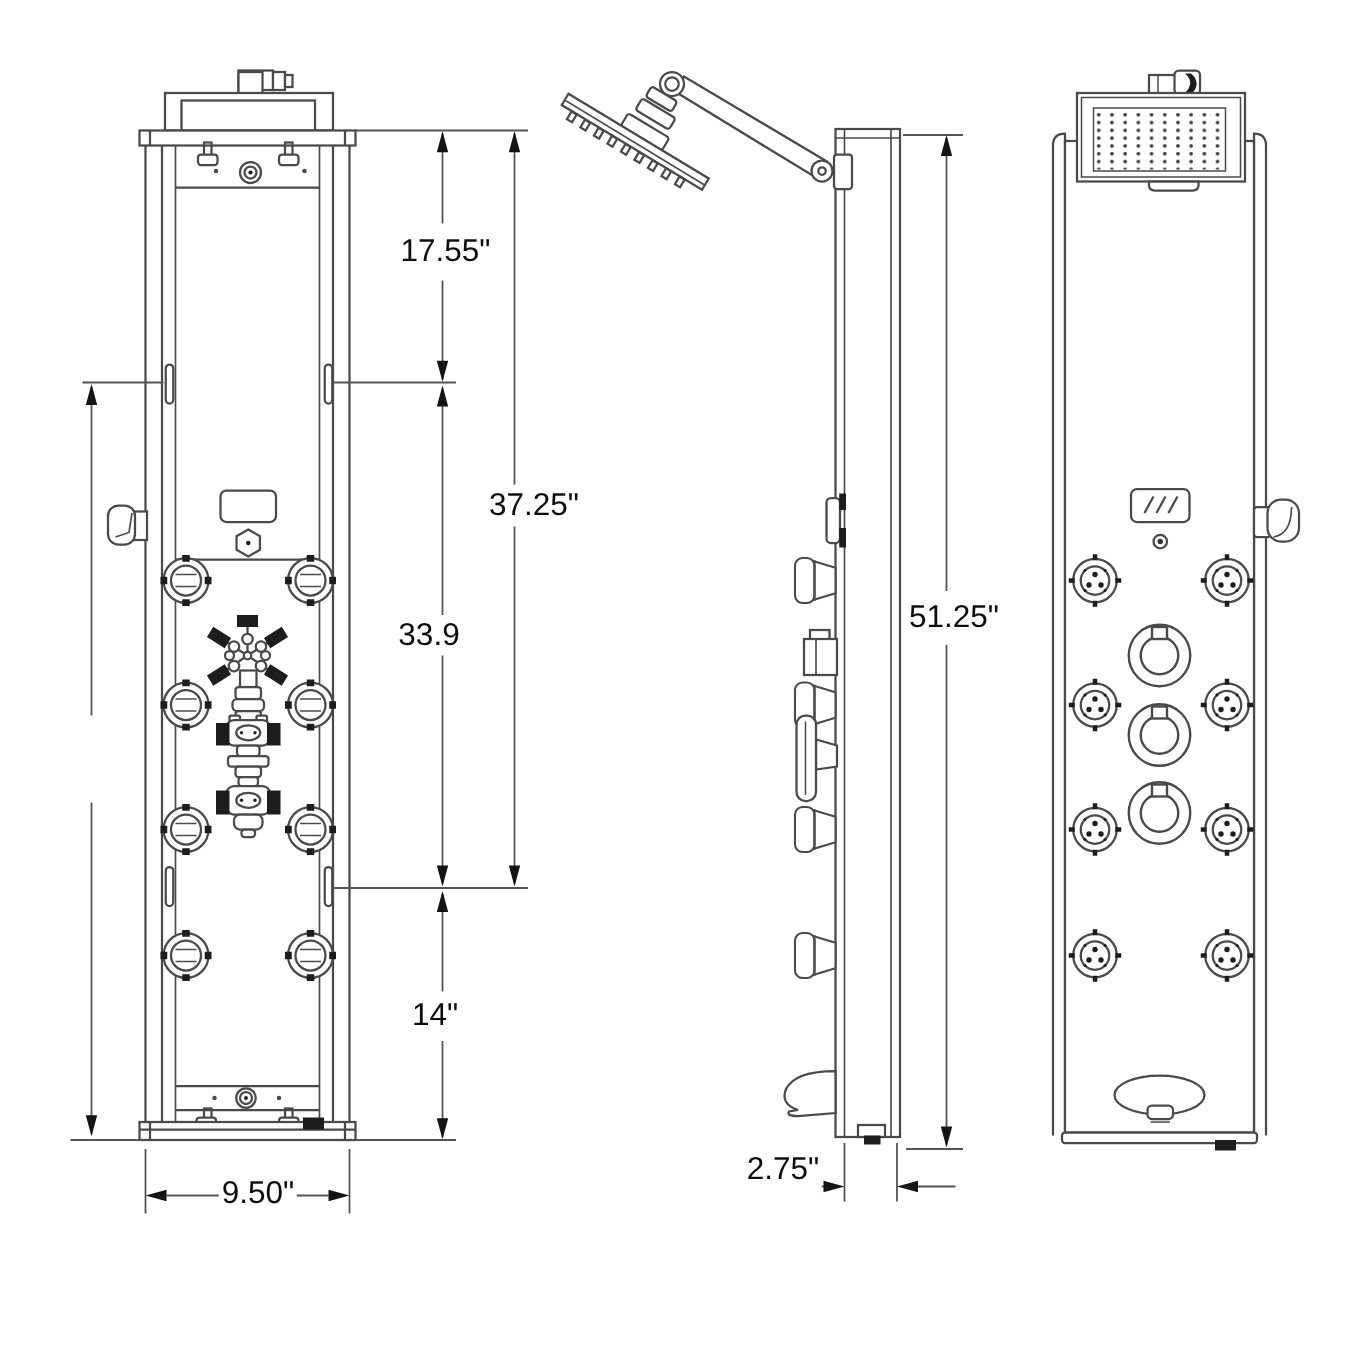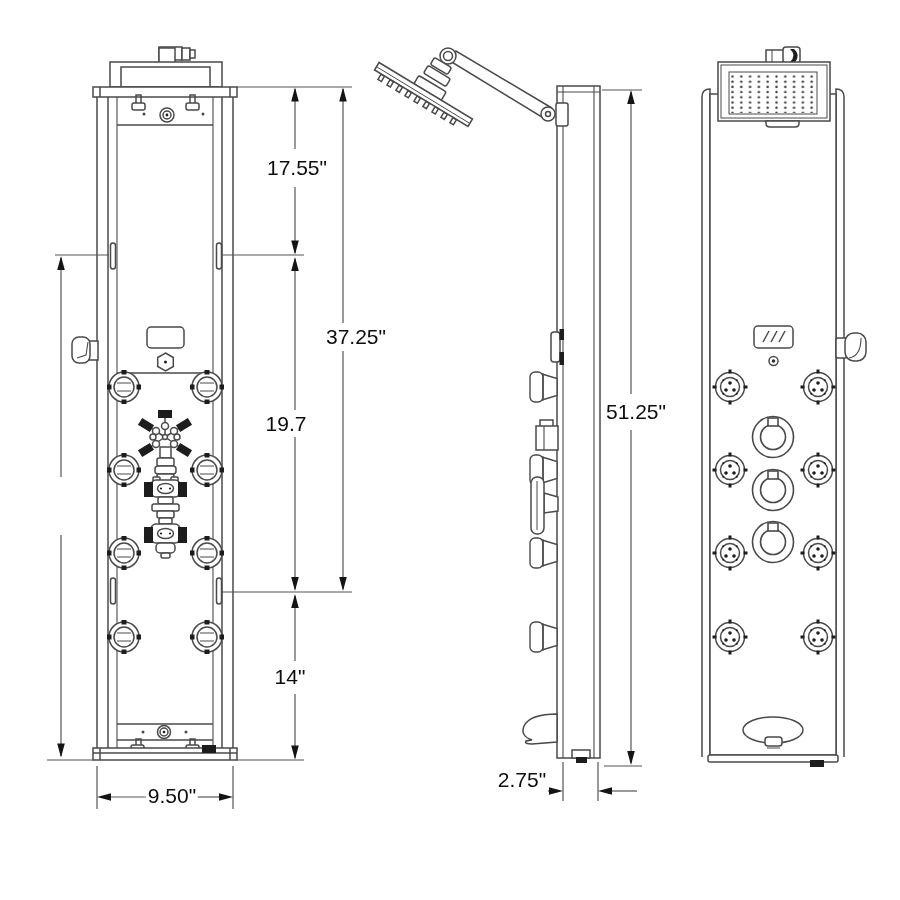--- a/index.html
+++ b/index.html
@@ -390,19 +390,19 @@
       <line x1="521" y1="791" x2="550" y2="791"></line>
       <line x1="612" y1="791" x2="637" y2="791"></line>
       <path d="M563,791 l-14,-3.8 v7.6 Z" fill="#141414" stroke="none"></path>
       <path d="M598,791 l14,-3.8 v7.6 Z" fill="#141414" stroke="none"></path>
     </g>
   </g>
 </svg>
 
 <div class="dim-label" style="left:297px;top:168px">17.55"</div>
 <div class="dim-label" style="left:356px;top:337px">37.25"</div>
-<div class="dim-label" style="left:286px;top:424px">19.7</div>
+<div class="dim-label" style="left:286px;top:424px">33.9</div>
 <div class="dim-label" style="left:290px;top:677px">14"</div>
 <div class="dim-label" style="left:172px;top:796px">9.50"</div>
 <div class="dim-label" style="left:636px;top:412px">51.25"</div>
 <div class="dim-label" style="left:522px;top:780px">2.75"</div>
 
 </div>
 
 </body></html>

